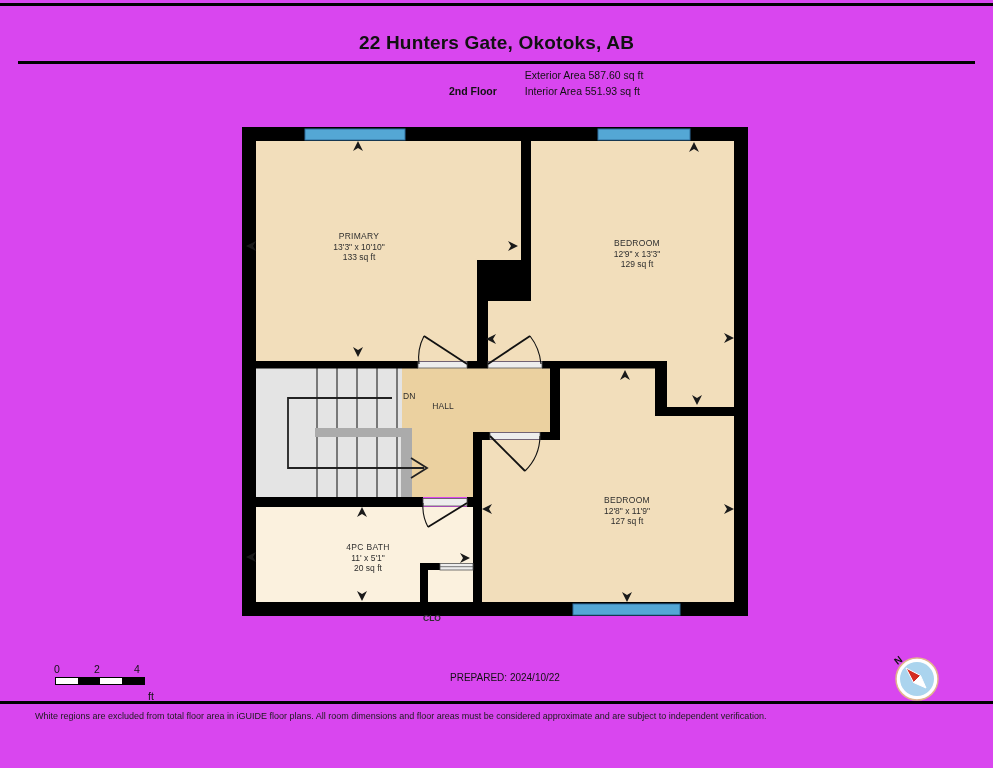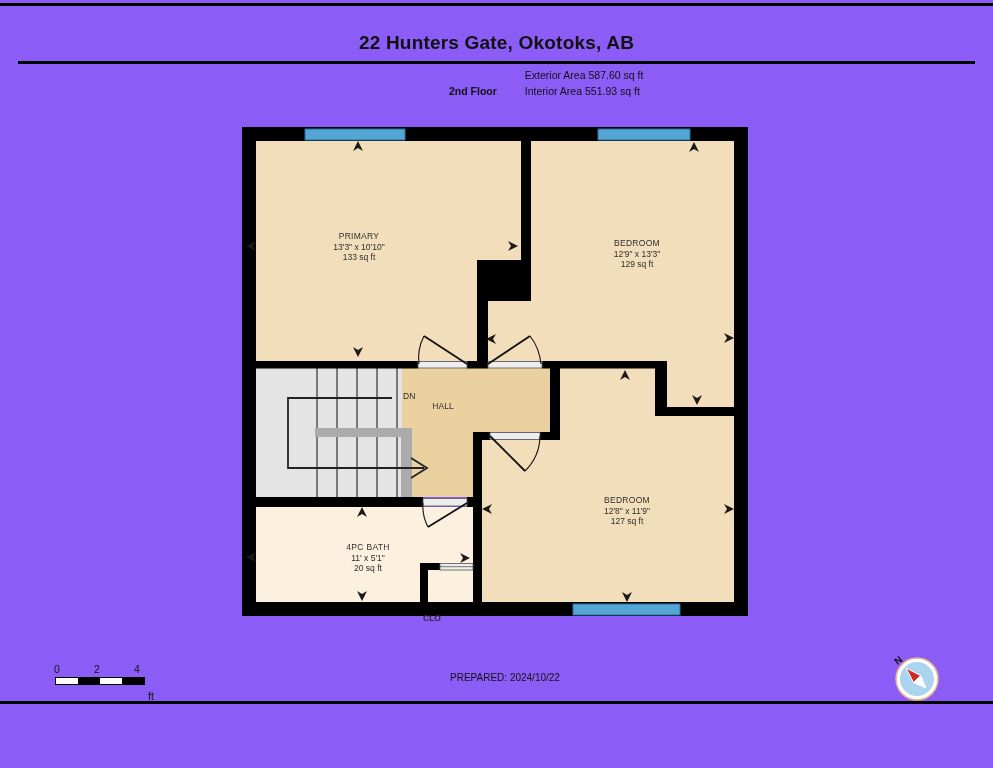--- a/index.html
+++ b/index.html
@@ -1,16 +1,16 @@
 <!DOCTYPE html>
 <html><head>
 <meta charset="utf-8">
 <style>
   html,body{margin:0;padding:0;background:#fff;}
-  .page{position:relative;width:993px;height:768px;background:#8b5cf6;overflow:hidden;
+  .page{position:relative;width:993px;height:768px;background:#d946ef;overflow:hidden;
         font-family:"Liberation Sans", sans-serif;color:#111;}
   .abs{position:absolute;}
   .rule{position:absolute;background:#000;}
   .title{top:32px;left:0;width:993px;text-align:center;font-size:19px;font-weight:bold;letter-spacing:.2px;}
   .subheader{top:68px;left:449px;display:flex;gap:10px;font-size:10.5px;}
   .subheader .floor{font-weight:bold;margin-top:17px;}
   .subheader .areas span{display:block;line-height:15.5px;margin-left:18px;}
   .room-label{text-align:center;font-size:8.5px;line-height:10.5px;color:#2e2e2e;}
   .room-label .rname{letter-spacing:.3px;}
   .small-label{font-size:8.5px;color:#2e2e2e;}
@@ -190,14 +190,15 @@
 
   <svg class="abs" style="left:890px;top:650px;" width="56" height="56" viewBox="0 0 56 56">
     <circle cx="27" cy="29" r="21" fill="#fff" stroke="#E2B48E" stroke-width="1.5"></circle>
     <circle cx="27" cy="29" r="17" fill="#ABD4EE"></circle>
     <polygon points="16,18 30.5,25.5 23.5,32.5" fill="#D42B20" stroke="#fff" stroke-width="1"></polygon>
     <polygon points="36,38 30.5,25.5 23.5,32.5" fill="#fff" stroke="#fff" stroke-width="1"></polygon>
     <text x="4" y="13" transform="rotate(-38 9 9)" font-size="10" font-weight="bold" fill="#111">N</text>
   </svg>
 
   <div class="rule" style="left:0;top:701px;width:993px;height:2.5px;"></div>
+  <div class="abs disclaimer">White regions are excluded from total floor area in iGUIDE floor plans. All room dimensions and floor areas must be considered approximate and are subject to independent verification.</div>
 
 </div>
 
 </body></html>

